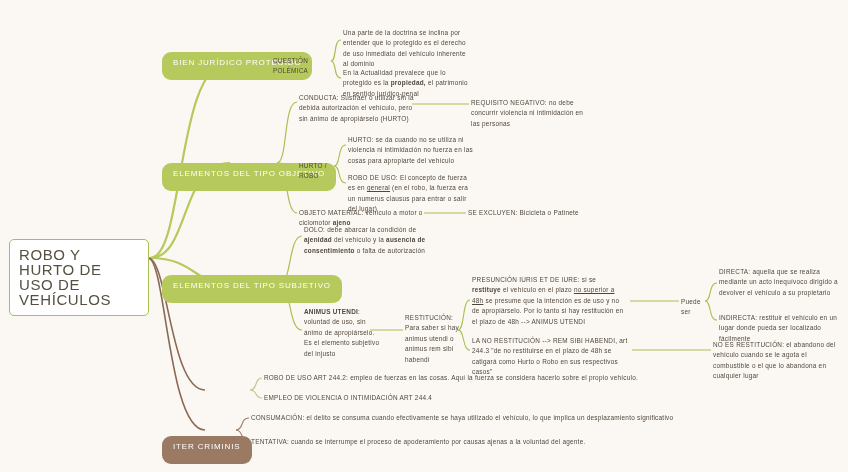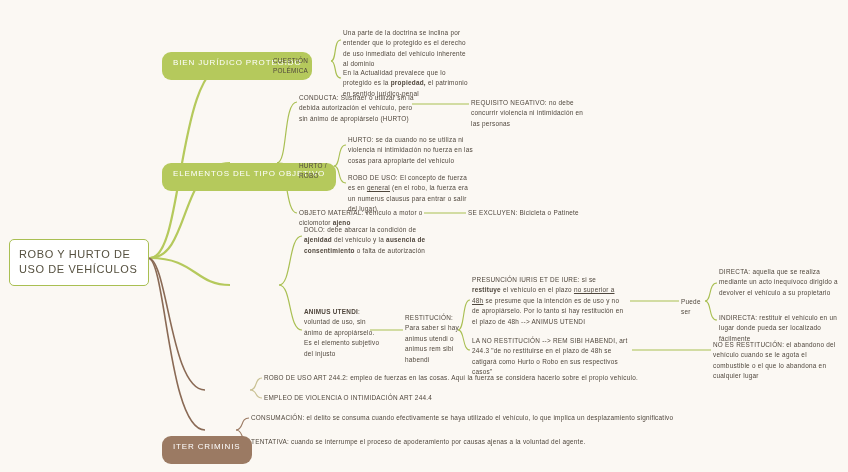--- a/index.html
+++ b/index.html
@@ -31,21 +31,21 @@
   .node {
     position: absolute;
     box-sizing: border-box;
   }
   
   .root-node {
     background: #ffffff;
     border: 1.4px solid #a9bf52;
     border-radius: 5px;
     padding: 7px 10px 8px 9px;
-    font-size: 11px;
+    font-size: 15px;
     letter-spacing: 0.6px;
     line-height: 15px;
     color: #55503f;
   }
   
   .pill {
     border-radius: 9px;
     padding: 5px 11px 12px 11px;
     font-size: 8px;
     letter-spacing: 0.85px;
@@ -173,20 +173,23 @@
   </div>
 
   <div class="leaf" style="left:299px; top:208px; width:130px;">
     <span>OBJETO MATERIAL: vehículo a motor o ciclomotor <b>ajeno</b></span>
   </div>
 
   <div class="leaf" style="left:468px; top:208px; width:130px;">
     <span>SE EXCLUYEN: Bicicleta o Patinete</span>
   </div>
 
+  <div class="node pill green" style="left:162px; top:275px;">
+    <span>ELEMENTOS DEL TIPO SUBJETIVO</span>
+  </div>
 
   <div class="leaf" style="left:304px; top:225px; width:128px;">
     <span>DOLO: debe abarcar la condición de <b>ajenidad</b> del vehículo y la <b>ausencia de consentimiento</b> o falta de autorización</span>
   </div>
 
   <div class="leaf" style="left:304px; top:307px; width:80px;">
     <span><b>ANIMUS UTENDI</b>: voluntad de uso, sin ánimo de apropiárselo. Es el elemento subjetivo del injusto</span>
   </div>
 
   <div class="leaf" style="left:405px; top:313px; width:60px;">

